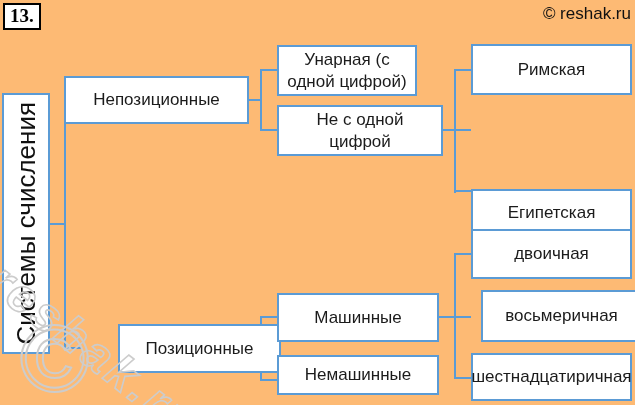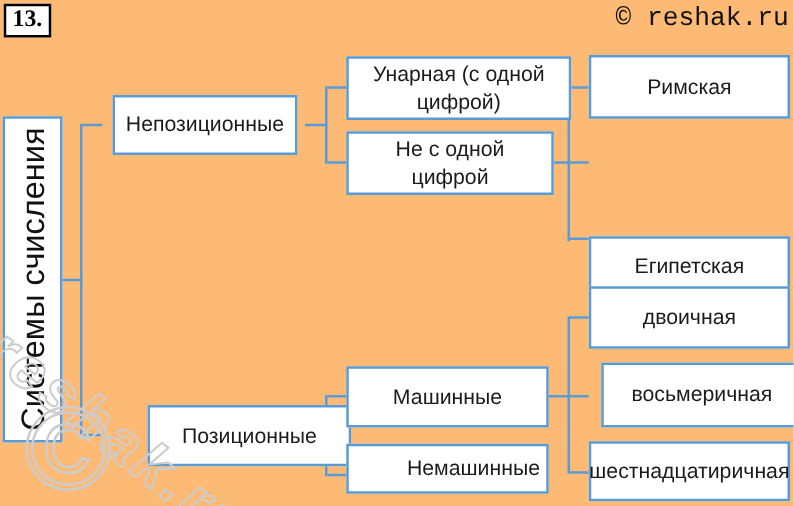--- a/index.html
+++ b/index.html
@@ -8,44 +8,44 @@
     font-family:"Liberation Sans",sans-serif;overflow:hidden;
   }
   
   #qnum{
     position:absolute;left:3px;top:3px;border:2px solid #000;background:#fff;
     padding:0 5px 1px 5px;font-family:"Liberation Serif",serif;font-weight:bold;
     font-size:19px;color:#000;z-index:10;
   }
   
   #credit{
-    position:absolute;top:4px;right:4px;font-family:Liberation Mono, monospace;
-    font-size:21px;color:#111;z-index:10;
+    position:absolute;top:4px;right:4px;font-family:Liberation Sans, sans-serif;
+    font-size:17px;color:#111;z-index:10;
   }
   
   .box{
     position:absolute;box-sizing:border-box;background:#fff;
     border:2px solid #5B9BD5;display:flex;align-items:center;justify-content:center;
     text-align:center;font-size:17px;line-height:1.25;color:#1b1b1b;
     padding:2px 5px;z-index:5;
   }
   #box-root{left:2px;top:93px;width:48px;height:261px;}
   #box-root .vlabel{
     writing-mode:vertical-rl;transform:rotate(180deg);white-space:nowrap;
     font-size:26px;color:#111;
   }
-  #box-nonpositional{left:90px;top:76px;width:148px;height:48px;}
-  #box-unary{left:277px;top:45px;width:180px;height:51px;justify-content:flex-end;}
+  #box-nonpositional{left:64px;top:76px;width:185px;height:48px;}
+  #box-unary{left:277px;top:45px;width:140px;height:51px;justify-content:flex-end;}
   #box-notsingle{left:277px;top:105px;width:166px;height:51px;justify-content:flex-end;}
   #box-roman{left:471px;top:44px;width:161px;height:51px;}
   #box-slavic{left:471px;top:106px;width:161px;height:51px;}
   #box-egyptian{left:471px;top:168px;width:161px;height:47px;margin-top:21px;}
   #box-positional{left:82px;top:324px;width:163px;height:49px;margin-left:36px;}
   #box-machine{left:277px;top:293px;width:162px;height:49px;}
-  #box-nonmachine{left:277px;top:355px;width:162px;height:40px;justify-content:flex-end;}
+  #box-nonmachine{left:277px;top:355px;width:162px;height:40px;}
   #box-binary{left:471px;top:229px;width:161px;height:50px;}
   #box-octal{left:471px;top:290px;width:161px;height:52px;margin-left:10px;}
   #box-hex{left:471px;top:353px;width:161px;height:48px;}
   
   .ln{position:absolute;background:#5B9BD5;z-index:2;display:block;}
   
   .wm{position:absolute;color:transparent;-webkit-text-stroke:2px #cccccc;
       z-index:8;pointer-events:none;user-select:none;}
   #wm-script{
     left:12px;top:252px;font-size:48px;font-weight:bold;font-style:italic;

